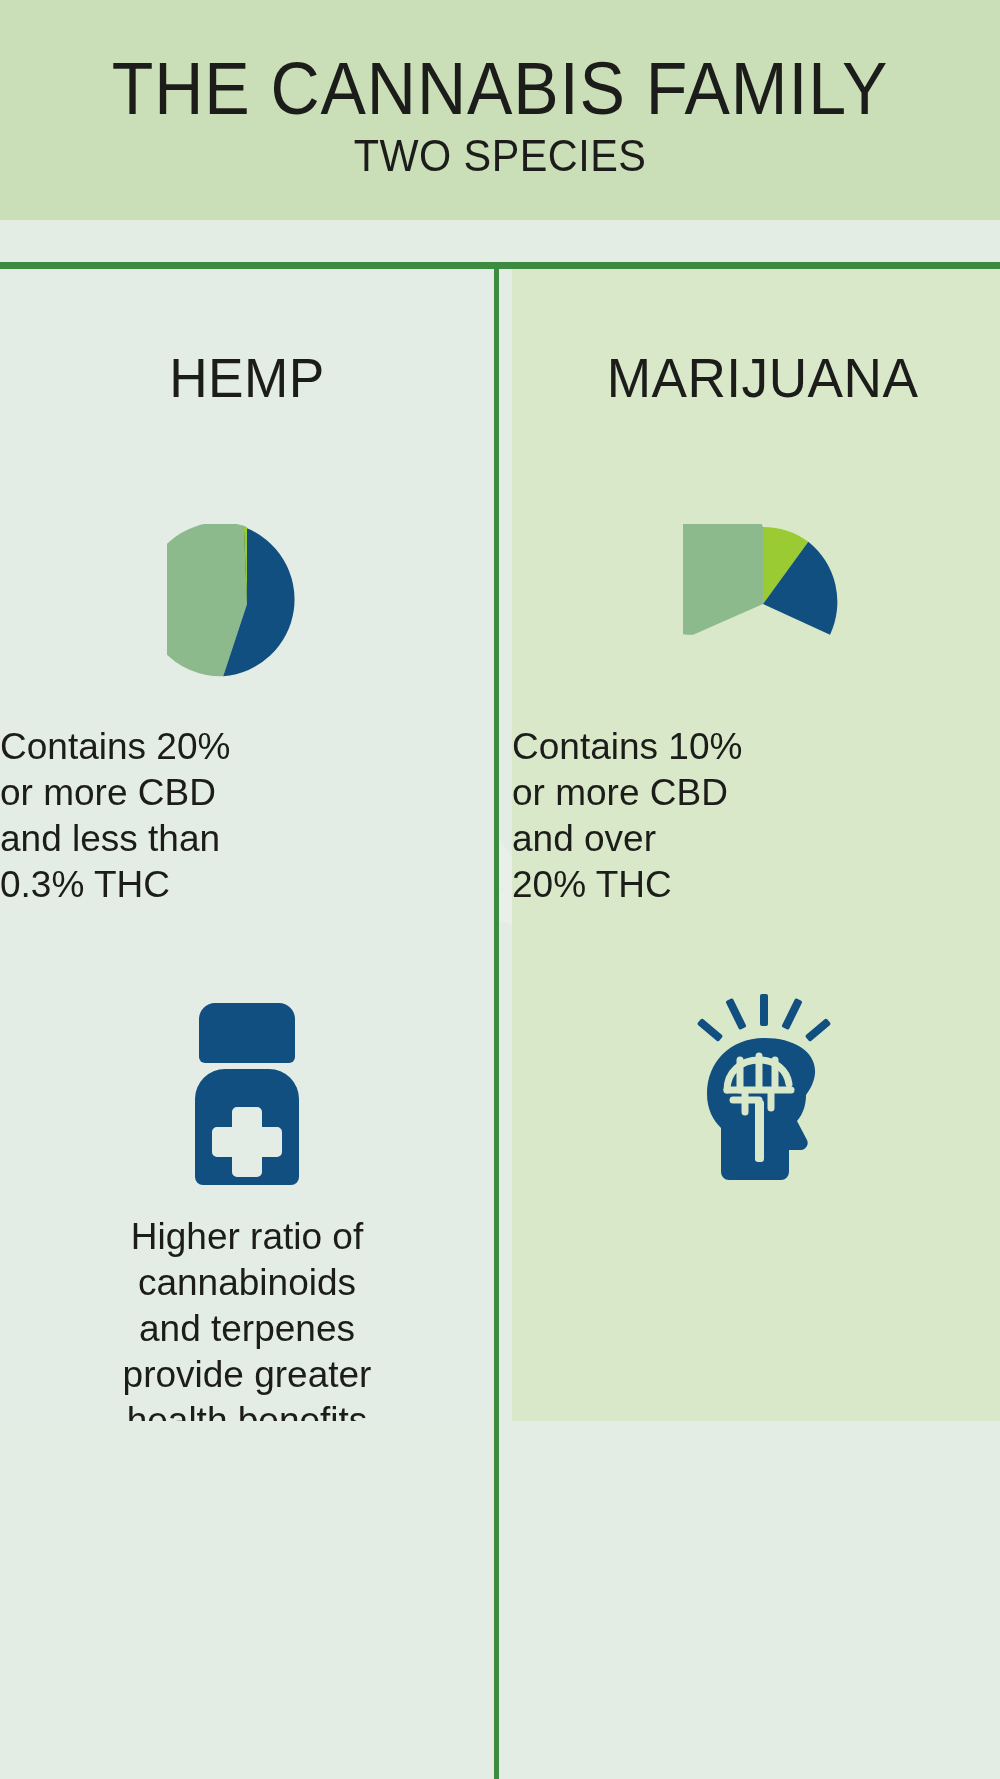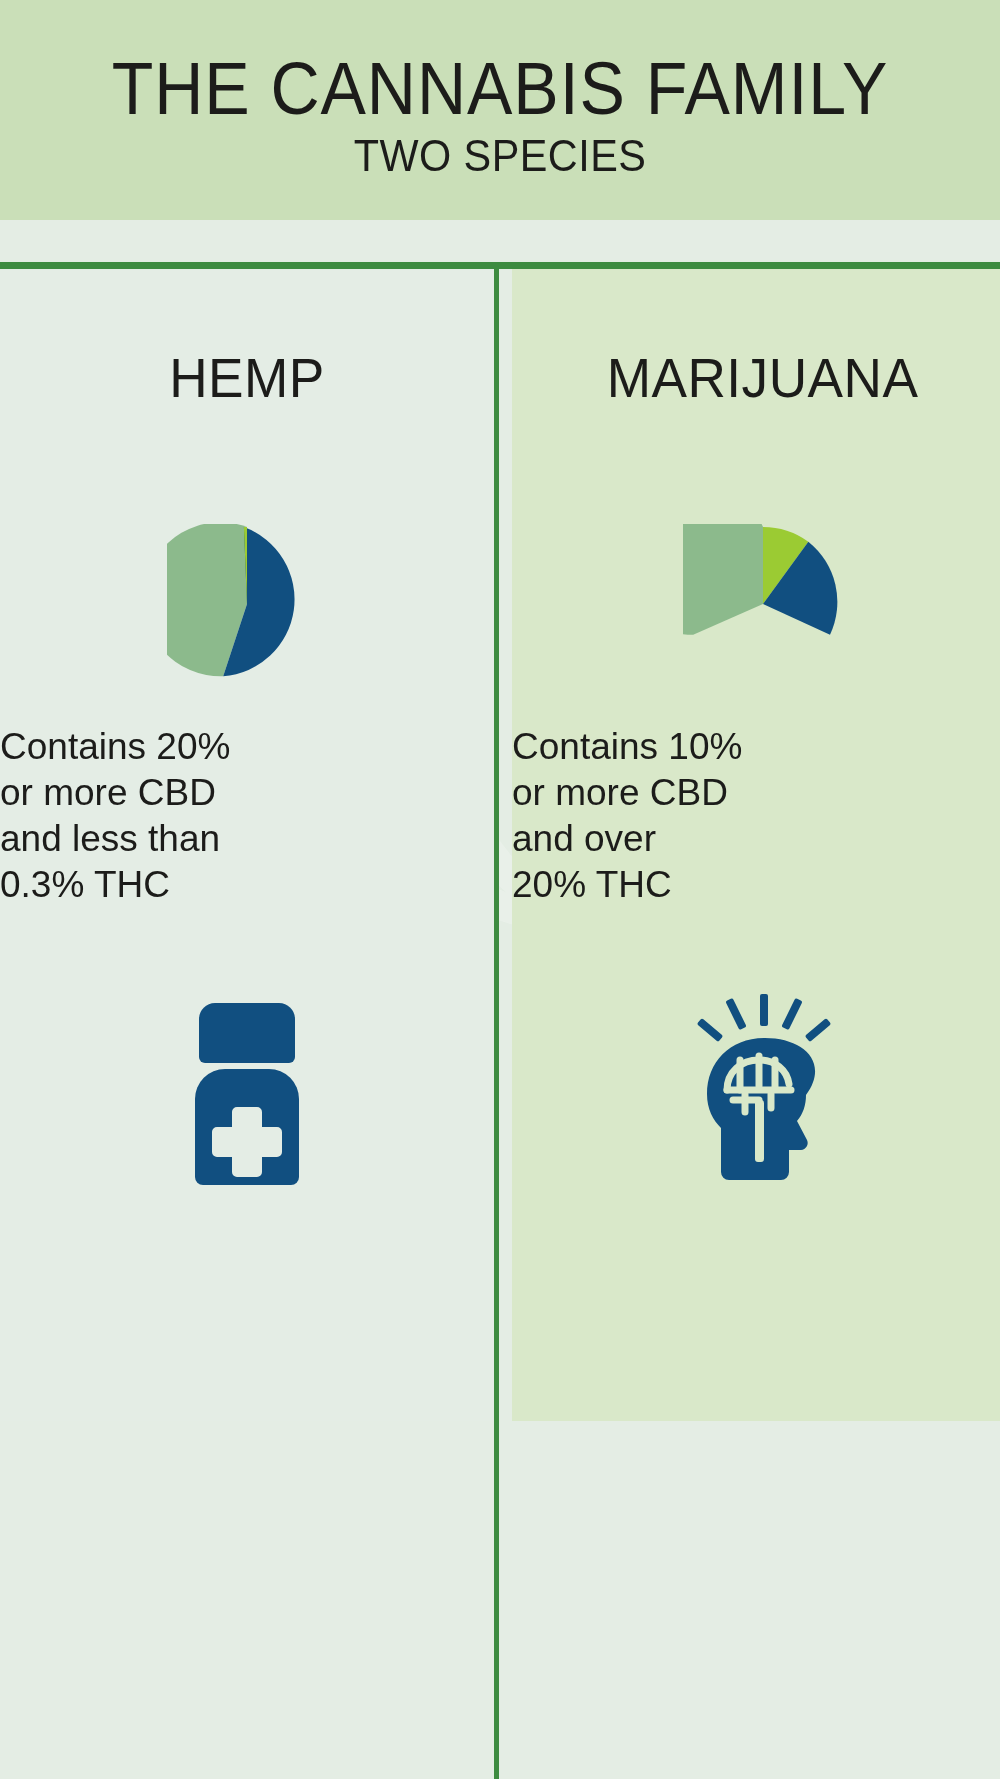--- a/index.html
+++ b/index.html
@@ -157,20 +157,25 @@
         <path d="M70 70 h22 a30 30 0 0 1 30 30 v78 a8 8 0 0 1 -8 8
                  h-88 a8 8 0 0 1 -8 -8 v-78 a30 30 0 0 1 30 -30 z" fill="#114f80"></path>
 
         <path d="M60 108 h20 a5 5 0 0 1 5 5 v15 h15 a5 5 0 0 1 5 5 v20
                  a5 5 0 0 1 -5 5 h-15 v15 a5 5 0 0 1 -5 5 h-20
                  a5 5 0 0 1 -5 -5 v-15 h-15 a5 5 0 0 1 -5 -5 v-20
                  a5 5 0 0 1 5 -5 h15 v-15 a5 5 0 0 1 5 -5 z" fill="#e4ede5"></path>
       </svg>
     </div>
 
+    <div class="benefit-text">Higher ratio of
+cannabinoids
+and terpenes
+provide greater
+health benefits</div>
   </div>
 
   <div class="v-divider"></div>
 
   <div class="col col-right">
 
     <div class="col-title">MARIJUANA</div>
 
     <div class="pie-wrap">
       <svg class="pie" width="160" height="160" viewBox="0 0 160 160">

